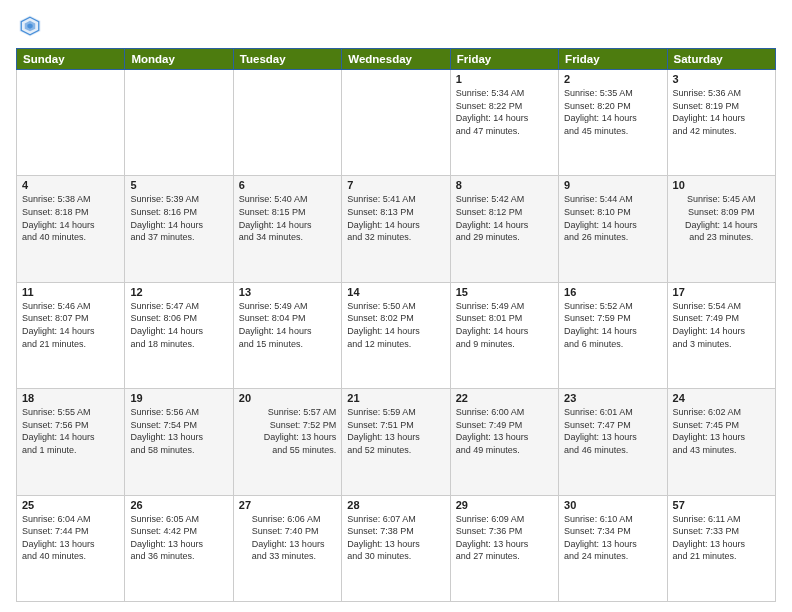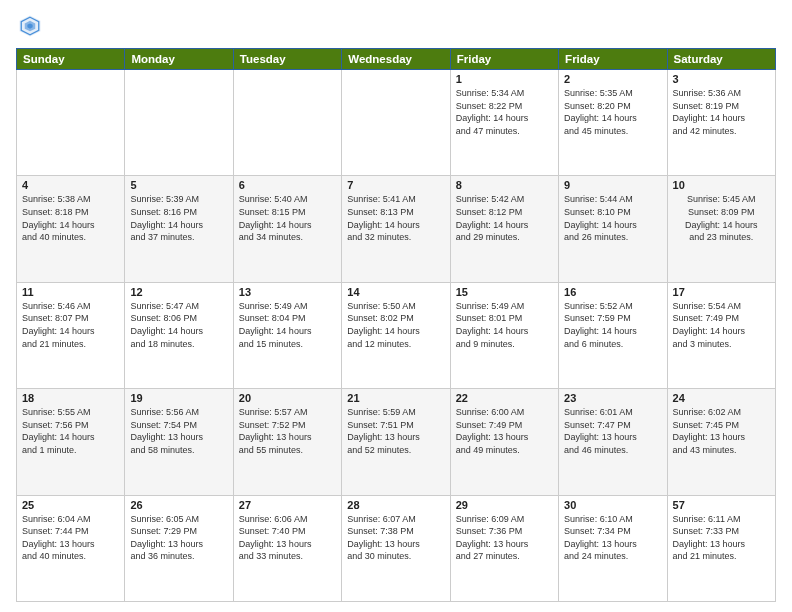--- a/index.html
+++ b/index.html
@@ -271,21 +271,21 @@
           </td>
           <td>
             <div class="day-number">19</div>
             <div class="day-info" style="white-space: pre-line;">Sunrise: 5:56 AM
 Sunset: 7:54 PM
 Daylight: 13 hours
 and 58 minutes.</div>
           </td>
           <td>
             <div class="day-number">20</div>
-            <div class="day-info" style="white-space: pre-line;">Sunrise: 5:57 AM
+            <div class="day-info" style="white-space: pre-line; text-align: right;">Sunrise: 5:57 AM
 Sunset: 7:52 PM
 Daylight: 13 hours
 and 55 minutes.</div>
           </td>
           <td>
             <div class="day-number">21</div>
             <div class="day-info" style="white-space: pre-line;">Sunrise: 5:59 AM
 Sunset: 7:51 PM
 Daylight: 13 hours
 and 52 minutes.</div>
@@ -316,27 +316,27 @@
           <td>
             <div class="day-number">25</div>
             <div class="day-info" style="white-space: pre-line;">Sunrise: 6:04 AM
 Sunset: 7:44 PM
 Daylight: 13 hours
 and 40 minutes.</div>
           </td>
           <td>
             <div class="day-number">26</div>
             <div class="day-info" style="white-space: pre-line;">Sunrise: 6:05 AM
-Sunset: 7:29 PM
+Sunset: 4:42 PM
 Daylight: 13 hours
 and 36 minutes.</div>
           </td>
           <td>
             <div class="day-number">27</div>
-            <div class="day-info" style="white-space: pre-line;">Sunrise: 6:06 AM
+            <div class="day-info" style="white-space: pre-line; margin-left: 13px;">Sunrise: 6:06 AM
 Sunset: 7:40 PM
 Daylight: 13 hours
 and 33 minutes.</div>
           </td>
           <td>
             <div class="day-number">28</div>
             <div class="day-info" style="white-space: pre-line;">Sunrise: 6:07 AM
 Sunset: 7:38 PM
 Daylight: 13 hours
 and 30 minutes.</div>

